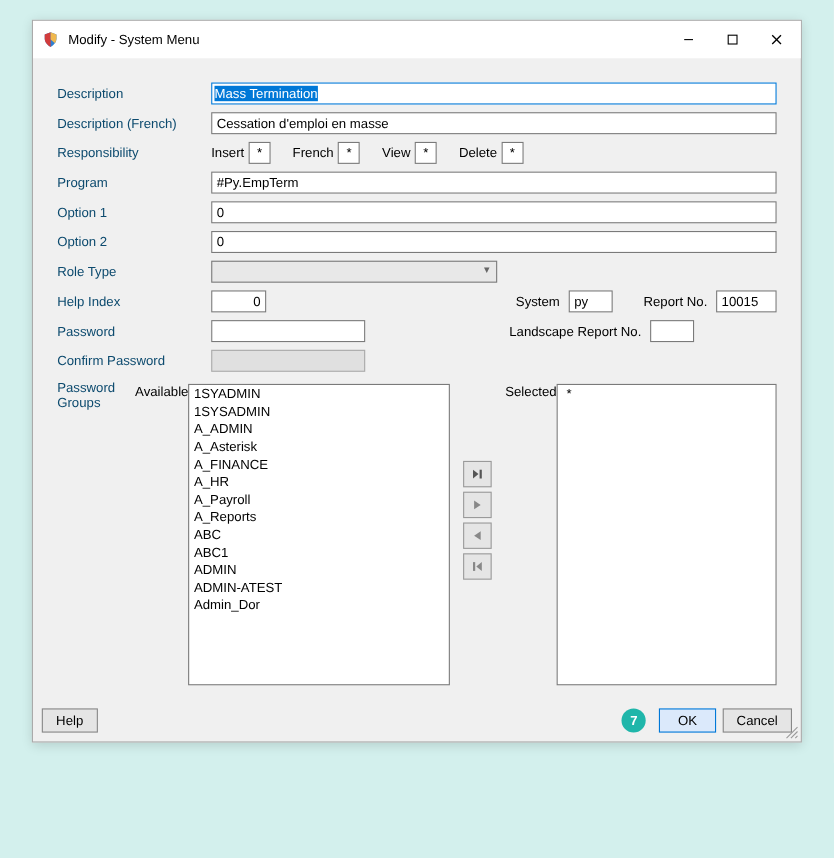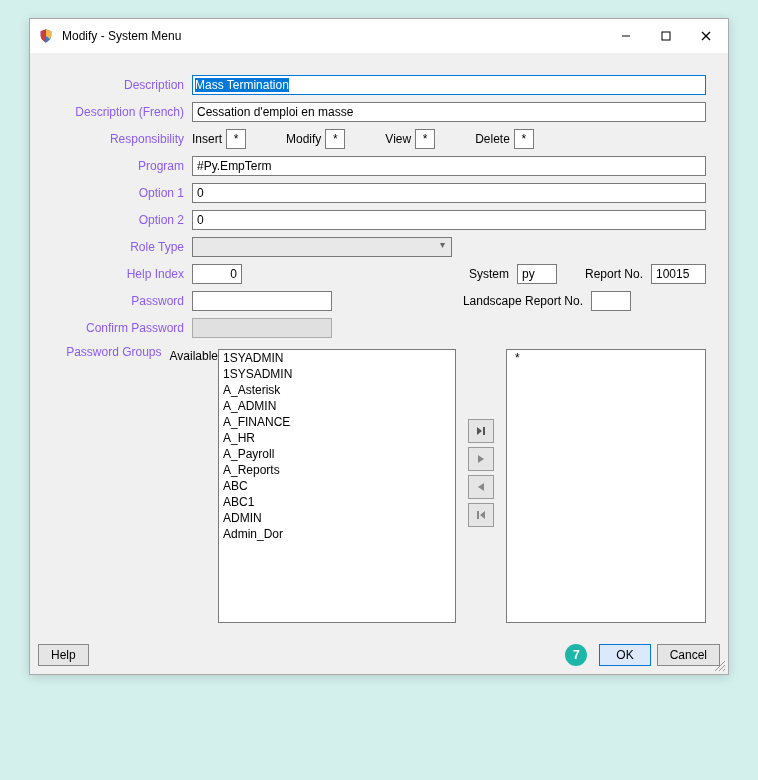--- a/index.html
+++ b/index.html
@@ -56,23 +56,22 @@
       padding: 22px 22px 8px 22px;
       flex: 1;
     }
     .row {
       display: flex;
       align-items: center;
       margin-bottom: 7px;
     }
     .label {
       width: 140px;
-      text-align: right;
       padding-right: 8px;
-      color: #8b5cf6;
+      color: #0c4a6e;
     }
     .field {
       flex: 1;
     }
     input[type=text], .text-input, .readonly-input {
       border: 1px solid #7a7a7a;
       background: #fff;
       height: 20px;
       padding: 0 4px;
       font-family: inherit;
@@ -89,21 +88,21 @@
       background: #fff;
       height: 20px;
       padding: 0 2px;
       display: flex;
       align-items: center;
       overflow: hidden;
       width: 100%;
     }
     .resp-group {
       display: flex;
-      gap: 40px;
+      gap: 20px;
       align-items: flex-end;
       flex: 1;
     }
     .resp-item {
       display: flex;
       align-items: center;
       gap: 4px;
     }
     .resp-item .resp-in {
       width: 20px;
@@ -283,21 +282,21 @@
     </div>
 
     <div class="row">
       <div class="label">Responsibility</div>
       <div class="resp-group">
         <div class="resp-item">
           <span>Insert</span>
           <input type="text" class="resp-in" value="*" style="">
         </div>
         <div class="resp-item">
-          <span>Modify</span>
+          <span>French</span>
           <input type="text" class="resp-in" value="*" style="">
         </div>
         <div class="resp-item">
           <span>View</span>
           <input type="text" class="resp-in" value="*" style="">
         </div>
         <div class="resp-item">
           <span>Delete</span>
           <input type="text" class="resp-in" value="*" style="">
         </div>
@@ -364,29 +363,30 @@
     </div>
 
     <div class="row" style="align-items:flex-start">
       <div class="label" style="padding-top:0">Password Groups</div>
       <div class="groups">
         <div class="group-col">
           <div class="group-label">Available</div>
           <div class="listbox" id="available-list">
               <div class="listbox-item">1SYADMIN</div>
               <div class="listbox-item">1SYSADMIN</div>
+              <div class="listbox-item">A_ADMIN</div>
               <div class="listbox-item">A_Asterisk</div>
-              <div class="listbox-item">A_ADMIN</div>
               <div class="listbox-item">A_FINANCE</div>
               <div class="listbox-item">A_HR</div>
               <div class="listbox-item">A_Payroll</div>
               <div class="listbox-item">A_Reports</div>
               <div class="listbox-item">ABC</div>
               <div class="listbox-item">ABC1</div>
               <div class="listbox-item">ADMIN</div>
+              <div class="listbox-item">ADMIN-ATEST</div>
               <div class="listbox-item">Admin_Dor</div>
             </div>
         </div>
         <div class="transfer-btns">
           <div class="tbtn">
             <svg width="12" height="12" viewBox="0 0 12 12">
                 <path d="M2 2 L7 6 L2 10 Z" fill="#555"></path>
                 <rect x="8" y="2" width="2" height="8" fill="#555"></rect>
               </svg>
           </div>
@@ -401,20 +401,21 @@
               </svg>
           </div>
           <div class="tbtn">
             <svg width="12" height="12" viewBox="0 0 12 12">
                 <rect x="2" y="2" width="2" height="8" fill="#888"></rect>
                 <path d="M10 2 L5 6 L10 10 Z" fill="#888"></path>
               </svg>
           </div>
         </div>
         <div class="group-col">
+          <div class="group-label">Selected</div>
           <div class="selected-box">
             <div class="listbox-item">*</div>
           </div>
         </div>
       </div>
     </div>
 
   </div>
 
   <div class="footer">

